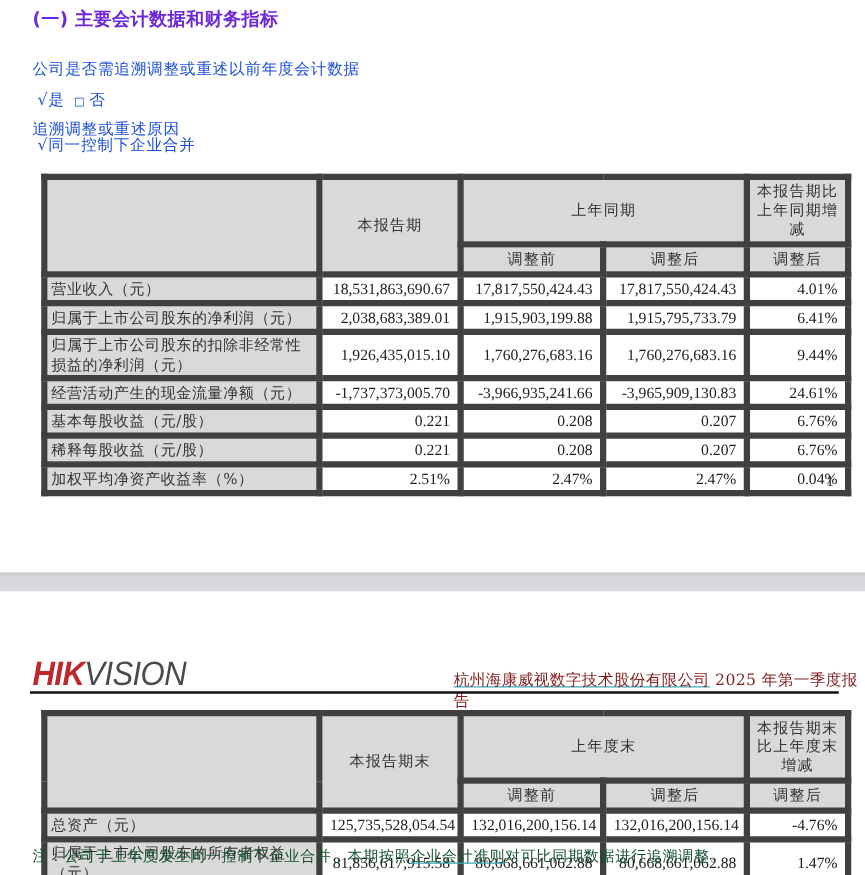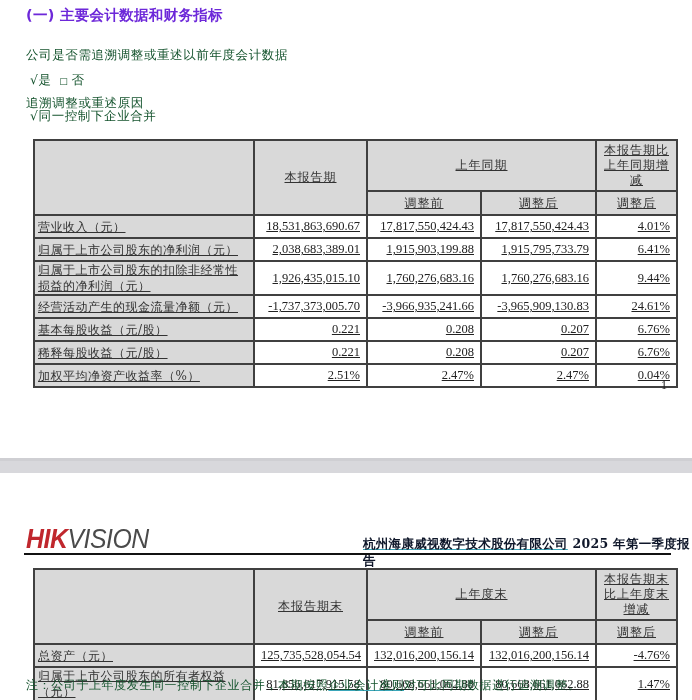--- a/index.html
+++ b/index.html
@@ -3,34 +3,34 @@
 <meta charset="utf-8">
 <style>
   html, body { margin:0; padding:0; }
   body {
     width:692px; height:700px; overflow:hidden; background:#ffffff;
     font-family:"DejaVu Serif","Liberation Serif",serif; color:#222;
     position:relative;
   }
   .abs { position:absolute; }
   .section-title { left:26px; top:6px; font-size:14.5px; font-weight:bold; color:#6d28d9; font-family:"DejaVu Sans","Liberation Sans",sans-serif; letter-spacing:0.3px;}
-  .para { font-size:12.5px; color:#14532d; letter-spacing:0.6px; }
+  .para { font-size:12.5px; color:#1d4ed8; letter-spacing:0.6px; }
   table.fin { position:absolute; border-collapse:collapse; table-layout:fixed; font-size:12px; color:#222; }
-  table.fin td { border:2px solid #404040; padding:0 6px; white-space:nowrap; overflow:hidden;text-decoration:underline; }
+  table.fin td { border:5px solid #404040; padding:0 6px; white-space:nowrap; overflow:hidden; }
   table.fin td.hd { background:#d9d9d9; text-align:center; color:#333; letter-spacing:1px; }
   table.fin td.lbl { background:#d9d9d9; text-align:left; padding-left:3px; color:#333; letter-spacing:0.5px; white-space:normal; line-height:16px;}
   table.fin td.num { text-align:right; font-family:"Liberation Serif","DejaVu Serif",serif; font-size:12.5px; }
   table.fin td.hd2 { line-height:15px; padding:2px 2px; white-space:normal; }
   .page-num { left:661px; top:378px; font-size:12px; font-family:"Liberation Serif",serif; }
   .separator { left:0; top:458px; width:692px; height:15px; background:#d8d8dc; border-top:3px solid #cfcfd3; box-sizing:border-box; }
   .logo { left:26px; top:524px; font-family:"Liberation Sans","DejaVu Sans",sans-serif; font-style:italic; font-size:27px; letter-spacing:-0.5px; line-height:30px; transform:scaleX(0.92); transform-origin:left; }
   .logo .hik { color:#c0272d; font-weight:bold; }
   .logo .vis { color:#4a4a4a; font-weight:normal; }
   .header-rule { left:24px; top:553px; width:647px; height:0; border-top:2px solid #111; }
-  .header-title { left:363px; top:536px; font-size:12.5px; color:#0f172a; letter-spacing:0.3px;font-weight:bold; }
+  .header-title { left:363px; top:536px; font-size:12.5px; color:#7f1d1d; letter-spacing:0.3px; }
   .header-title .co { text-decoration:underline; text-decoration-color:#3aa6b9; }
   .note { left:26px; top:677px; font-size:12px; color:#14532d; letter-spacing:0.6px; }
   .note .ul { text-decoration:underline; text-decoration-color:#3aa6b9; }
 </style>
 </head>
 <body>
 
 <div class="abs section-title">(一) 主要会计数据和财务指标</div>
 
 <div class="abs para" style="left:26px;top:47px;">公司是否需追溯调整或重述以前年度会计数据</div>

